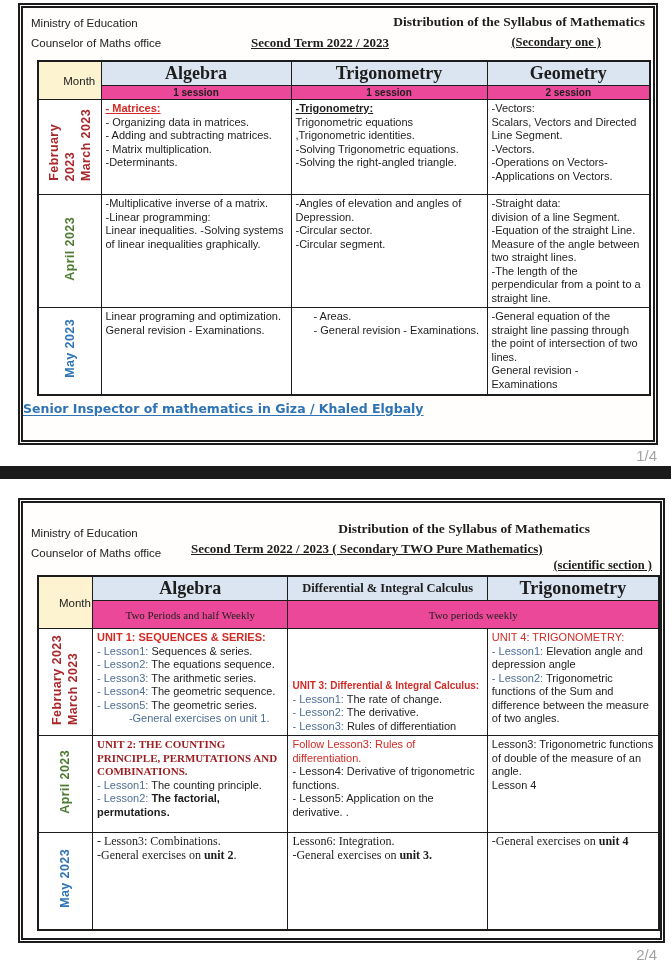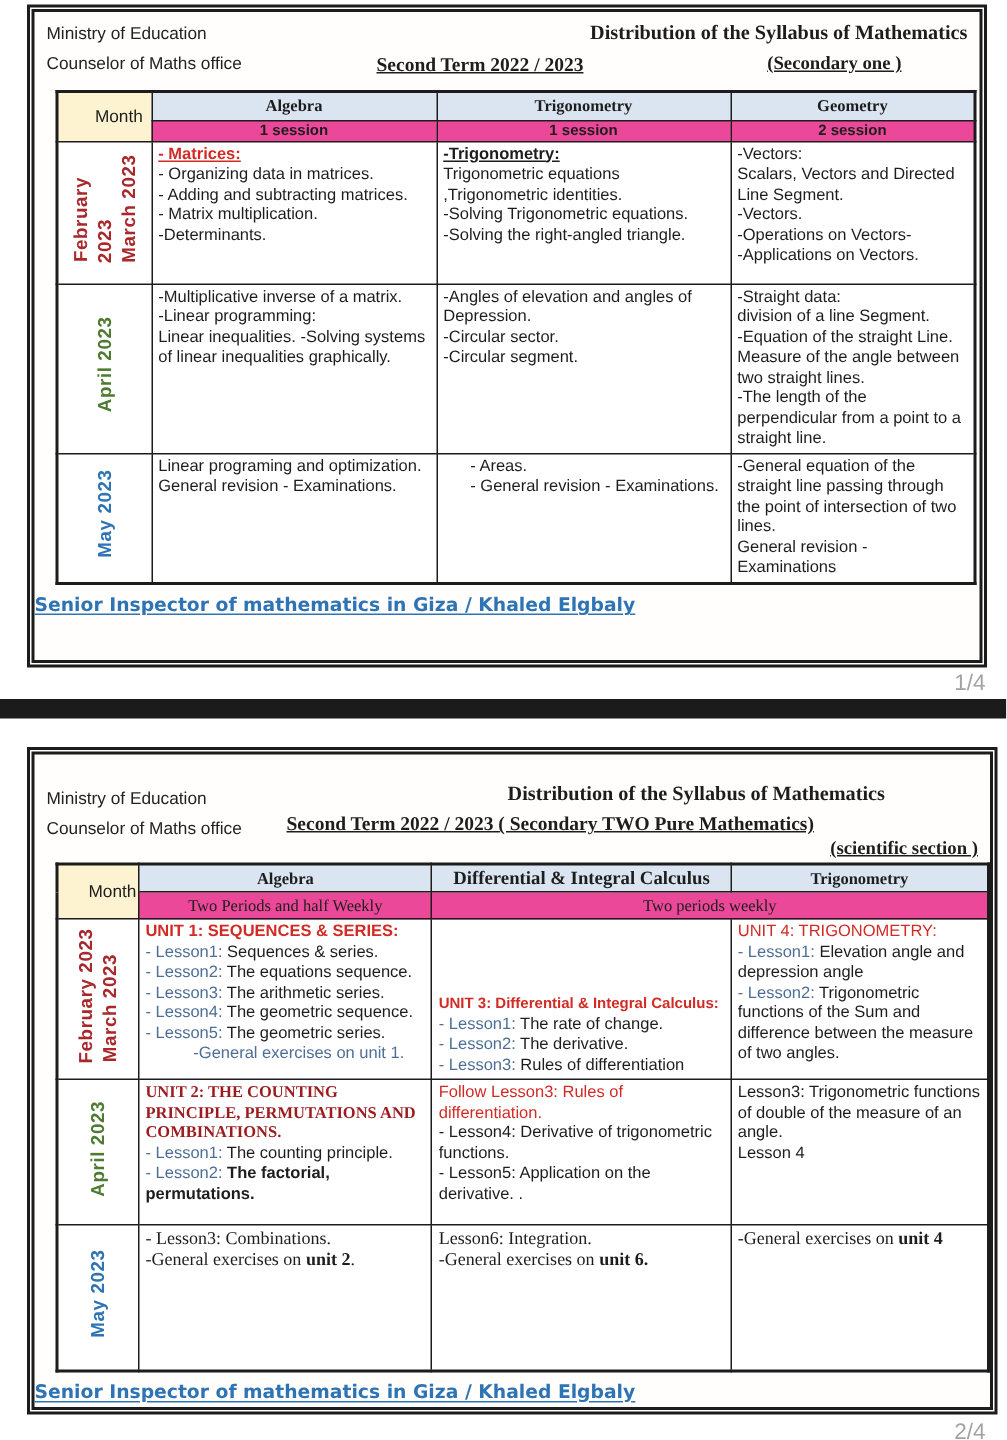--- a/index.html
+++ b/index.html
@@ -8,21 +8,21 @@
   .page{position:absolute;left:18px;background:#fffefd;border:5px double #1c1c1c;overflow:hidden;}
   .page1{top:3px;width:630px;height:432px;}
   .page2{top:498px;width:637px;height:435px;}
   .page-head{position:relative;}
   .org{position:absolute;font-size:11.5px;color:#222;}
   .doc-title{position:absolute;font-family:"Liberation Serif",serif;font-weight:700;font-size:13.5px;}
   .term{position:absolute;font-family:"Liberation Serif",serif;font-weight:700;font-size:13px;text-decoration:underline;}
   .section{position:absolute;font-family:"Liberation Serif",serif;font-weight:700;font-size:12.5px;text-decoration:underline;}
   table{border-collapse:collapse;table-layout:fixed;margin-left:14px;border:2px solid #1c1c1c;background:#fff;}
   th,td{border:1px solid #1c1c1c;}
-  th.subject{background:#dbe5f1;font-family:"Liberation Serif",serif;font-weight:700;font-size:11px;padding:1px 2px;}
+  th.subject{background:#dbe5f1;font-family:"Liberation Serif",serif;font-weight:700;font-size:18px;padding:1px 2px;}
   th.session{background:#ec4899;font-size:10px;font-weight:700;padding:0 2px;}
   th.month-h{background:#fdf3d0;font-weight:400;font-size:11.5px;padding-left:20px;}
   td.month-cell{text-align:center;vertical-align:middle;}
   .vtext{display:inline-block;writing-mode:vertical-rl;transform:rotate(180deg);
          font-weight:700;font-size:12.5px;letter-spacing:.4px;margin:0 1px;white-space:nowrap;}
   td.content-cell{vertical-align:top;padding:2px 4px;font-size:11px;line-height:13.5px;}
   .line{margin:0;}
   .red{color:#d22b25;}
   .maroon{color:#9b1b1e;font-family:"Liberation Serif",serif;}
   .lesson{color:#4d6e96;}
@@ -155,21 +155,21 @@
           <col style="width:200px">
           <col style="width:172px">
         </colgroup>
       <thead>
         <tr style="height:17px;">
           <th class="month-h" rowspan="2">Month</th>
           <th class="subject">Algebra</th>
           <th class="subject" style="font-size:12.5px;">Differential &amp; Integral Calculus</th>
           <th class="subject">Trigonometry</th>
         </tr>
-        <tr style="height:18px;">
+        <tr style="height:28px;">
           <th class="session" style="font-family:'Liberation Serif',serif;font-weight:400;font-size:11px;">Two Periods and half Weekly</th>
           <th class="session" style="font-family:'Liberation Serif',serif;font-weight:400;font-size:11px;" colspan="2">Two periods weekly</th>
         </tr>
       </thead>
       <tbody>
           <tr style="height: 103px;">
             <td class="month-cell"><span class="vtext" style="color: rgb(169, 40, 44);">February 2023</span><span class="vtext" style="color: rgb(169, 40, 44);">March 2023</span></td>
             <td class="content-cell">
               <div class="line red bold"><span>UNIT 1: SEQUENCES &amp; SERIES:</span></div>
               <div class="line "><span class="lesson">- Lesson1:</span><span> Sequences &amp; series.</span></div>
@@ -209,21 +209,21 @@
             </td>
           </tr>
           <tr style="height: 97px;">
             <td class="month-cell"><span class="vtext" style="color: rgb(46, 116, 181);">May 2023</span></td>
             <td class="content-cell">
               <div class="line serif"><span>- Lesson3: Combinations.</span></div>
               <div class="line "><span class="serif">-General exercises on </span><span class="serif bold">unit 2</span><span class="serif">.</span></div>
             </td>
             <td class="content-cell">
               <div class="line serif"><span>Lesson6: Integration.</span></div>
-              <div class="line "><span class="serif">-General exercises on </span><span class="serif bold">unit 6</span><span class="serif bold">.</span></div>
+              <div class="line "><span class="serif">-General exercises on </span><span class="serif bold">unit 3</span><span class="serif bold">.</span></div>
             </td>
             <td class="content-cell">
               <div class="line "><span class="serif">-General exercises on </span><span class="serif bold">unit 4</span></div>
             </td>
           </tr>
         </tbody>
     </table>
     <div class="signature">Senior Inspector of mathematics in Giza / Khaled Elgbaly</div>
   </div>
   <div class="page-label label2">2/4</div>

